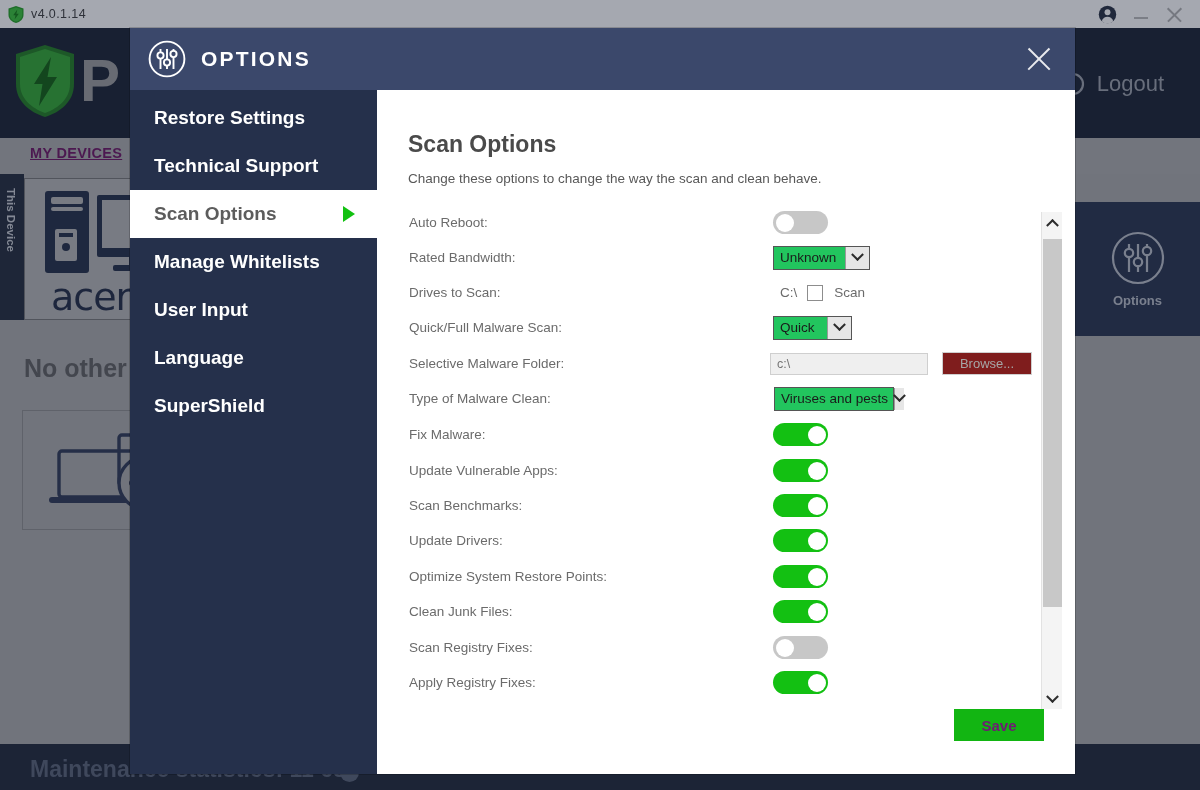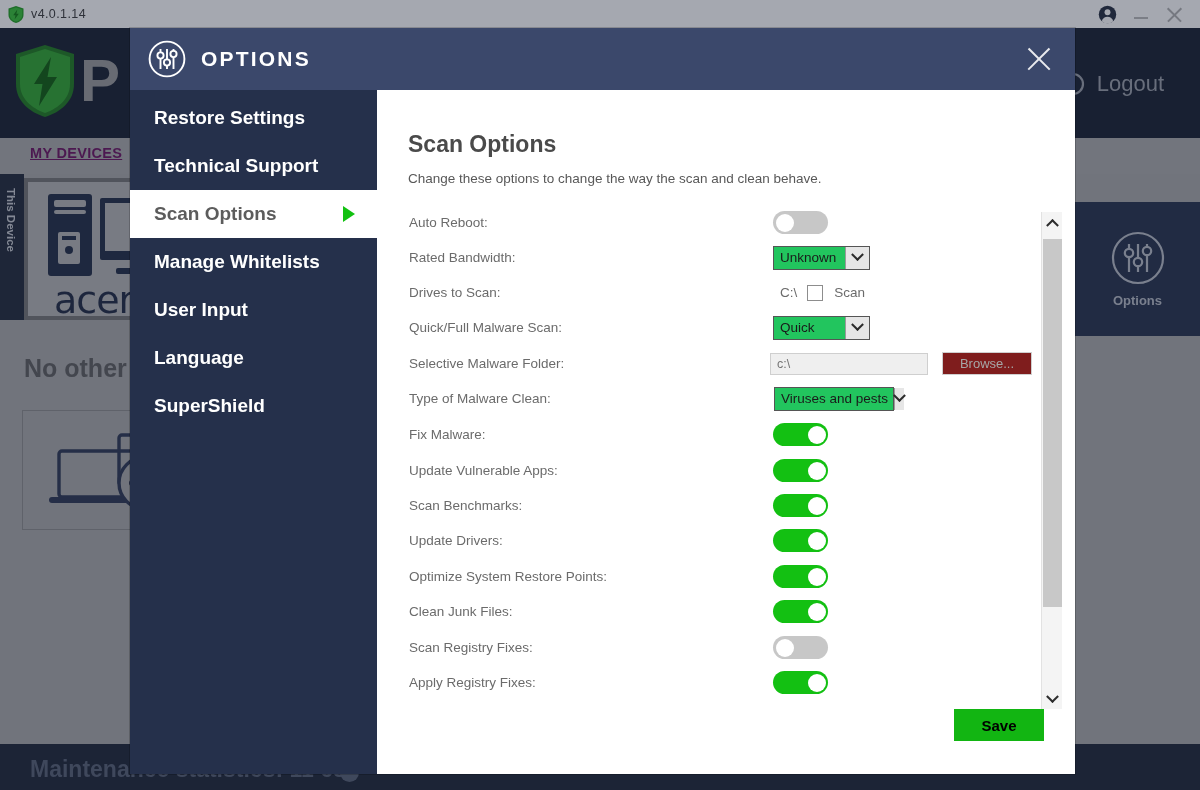--- a/index.html
+++ b/index.html
@@ -74,21 +74,21 @@
     position: absolute; left: 0; top: 0; width: 24px; height: 146px;
     background: #1e2738;
   }
   .devtab span {
     display: block; color: #c9ccd2; font-size: 11.5px; font-weight: bold;
     white-space: nowrap; transform: rotate(90deg); transform-origin: left top;
     position: absolute; left: 17px; top: 14px;
   }
   .devcard {
     position: absolute; left: 24px; top: 4px; width: 205px; height: 142px;
-    background: #b4b4b4; border: 4px solid #737373;
+    background: #b4b4b4; border: 1px solid #737373;
   }
   .pc-ico { position: absolute; left: 18px; top: 10px; }
   .acer {
     position: absolute; left: 26px; top: 96px;
     font-size: 38px; color: #1d2740; letter-spacing: -1px;
     font-family: "DejaVu Sans", sans-serif;
   }
   .noother {
     position: absolute; left: 24px; top: 180px;
     font-size: 25px; font-weight: bold; color: #5d5d5d;
@@ -217,21 +217,21 @@
   .sel .sel-btn {
     margin-left: auto; width: 24px; height: 22px; background: #e6e6e6;
     border-left: 1px solid #9a9a9a;
     display: flex; align-items: center; justify-content: center;
   }
   .chev {
     width: 9px; height: 9px; border-right: 2.2px solid #2b2b2b;
     border-bottom: 2.2px solid #2b2b2b; transform: rotate(45deg) translate(-2px,-2px);
   }
   .sel.w-bw { width: 97px; }
-  .sel.w-qf { width: 97px; }
+  .sel.w-qf { width: 79px; }
   .sel.w-tm { width: 120px; }
 
   .drive-label { font-size: 13.5px; color: #6b6b6b; margin-right: 10px; }
   .chk {
     width: 16px; height: 16px; border: 1.5px solid #8d8d8d; background: #fff;
     cursor: pointer;
   }
   .drive-scan { font-size: 13.5px; color: #6b6b6b; margin-left: 11px; }
 
   .txtin {
@@ -259,21 +259,21 @@
   }
   .sb-arrow.up .sb-chev { transform: rotate(-135deg) translate(-2px,-2px); }
   .sb-arrow.down .sb-chev { transform: rotate(45deg) translate(-2px,-2px); }
   .sb-thumb {
     position: absolute; left: 1px; top: 27px; width: 19px; height: 368px;
     background: #c8c8c8; cursor: pointer;
   }
 
   .savebtn {
     position: absolute; right: 31px; bottom: 33px;
-    width: 90px; height: 32px; background: #12b512; border: none; color: #000000;
+    width: 90px; height: 32px; background: #12b512; border: none; color: #701a75;
     font-size: 15px; font-weight: bold; cursor: pointer;
     font-family: "Liberation Sans", sans-serif;
   }
 </style>
 </head>
 <body>
 
 <div id="root">
 
   <div class="app-titlebar">

